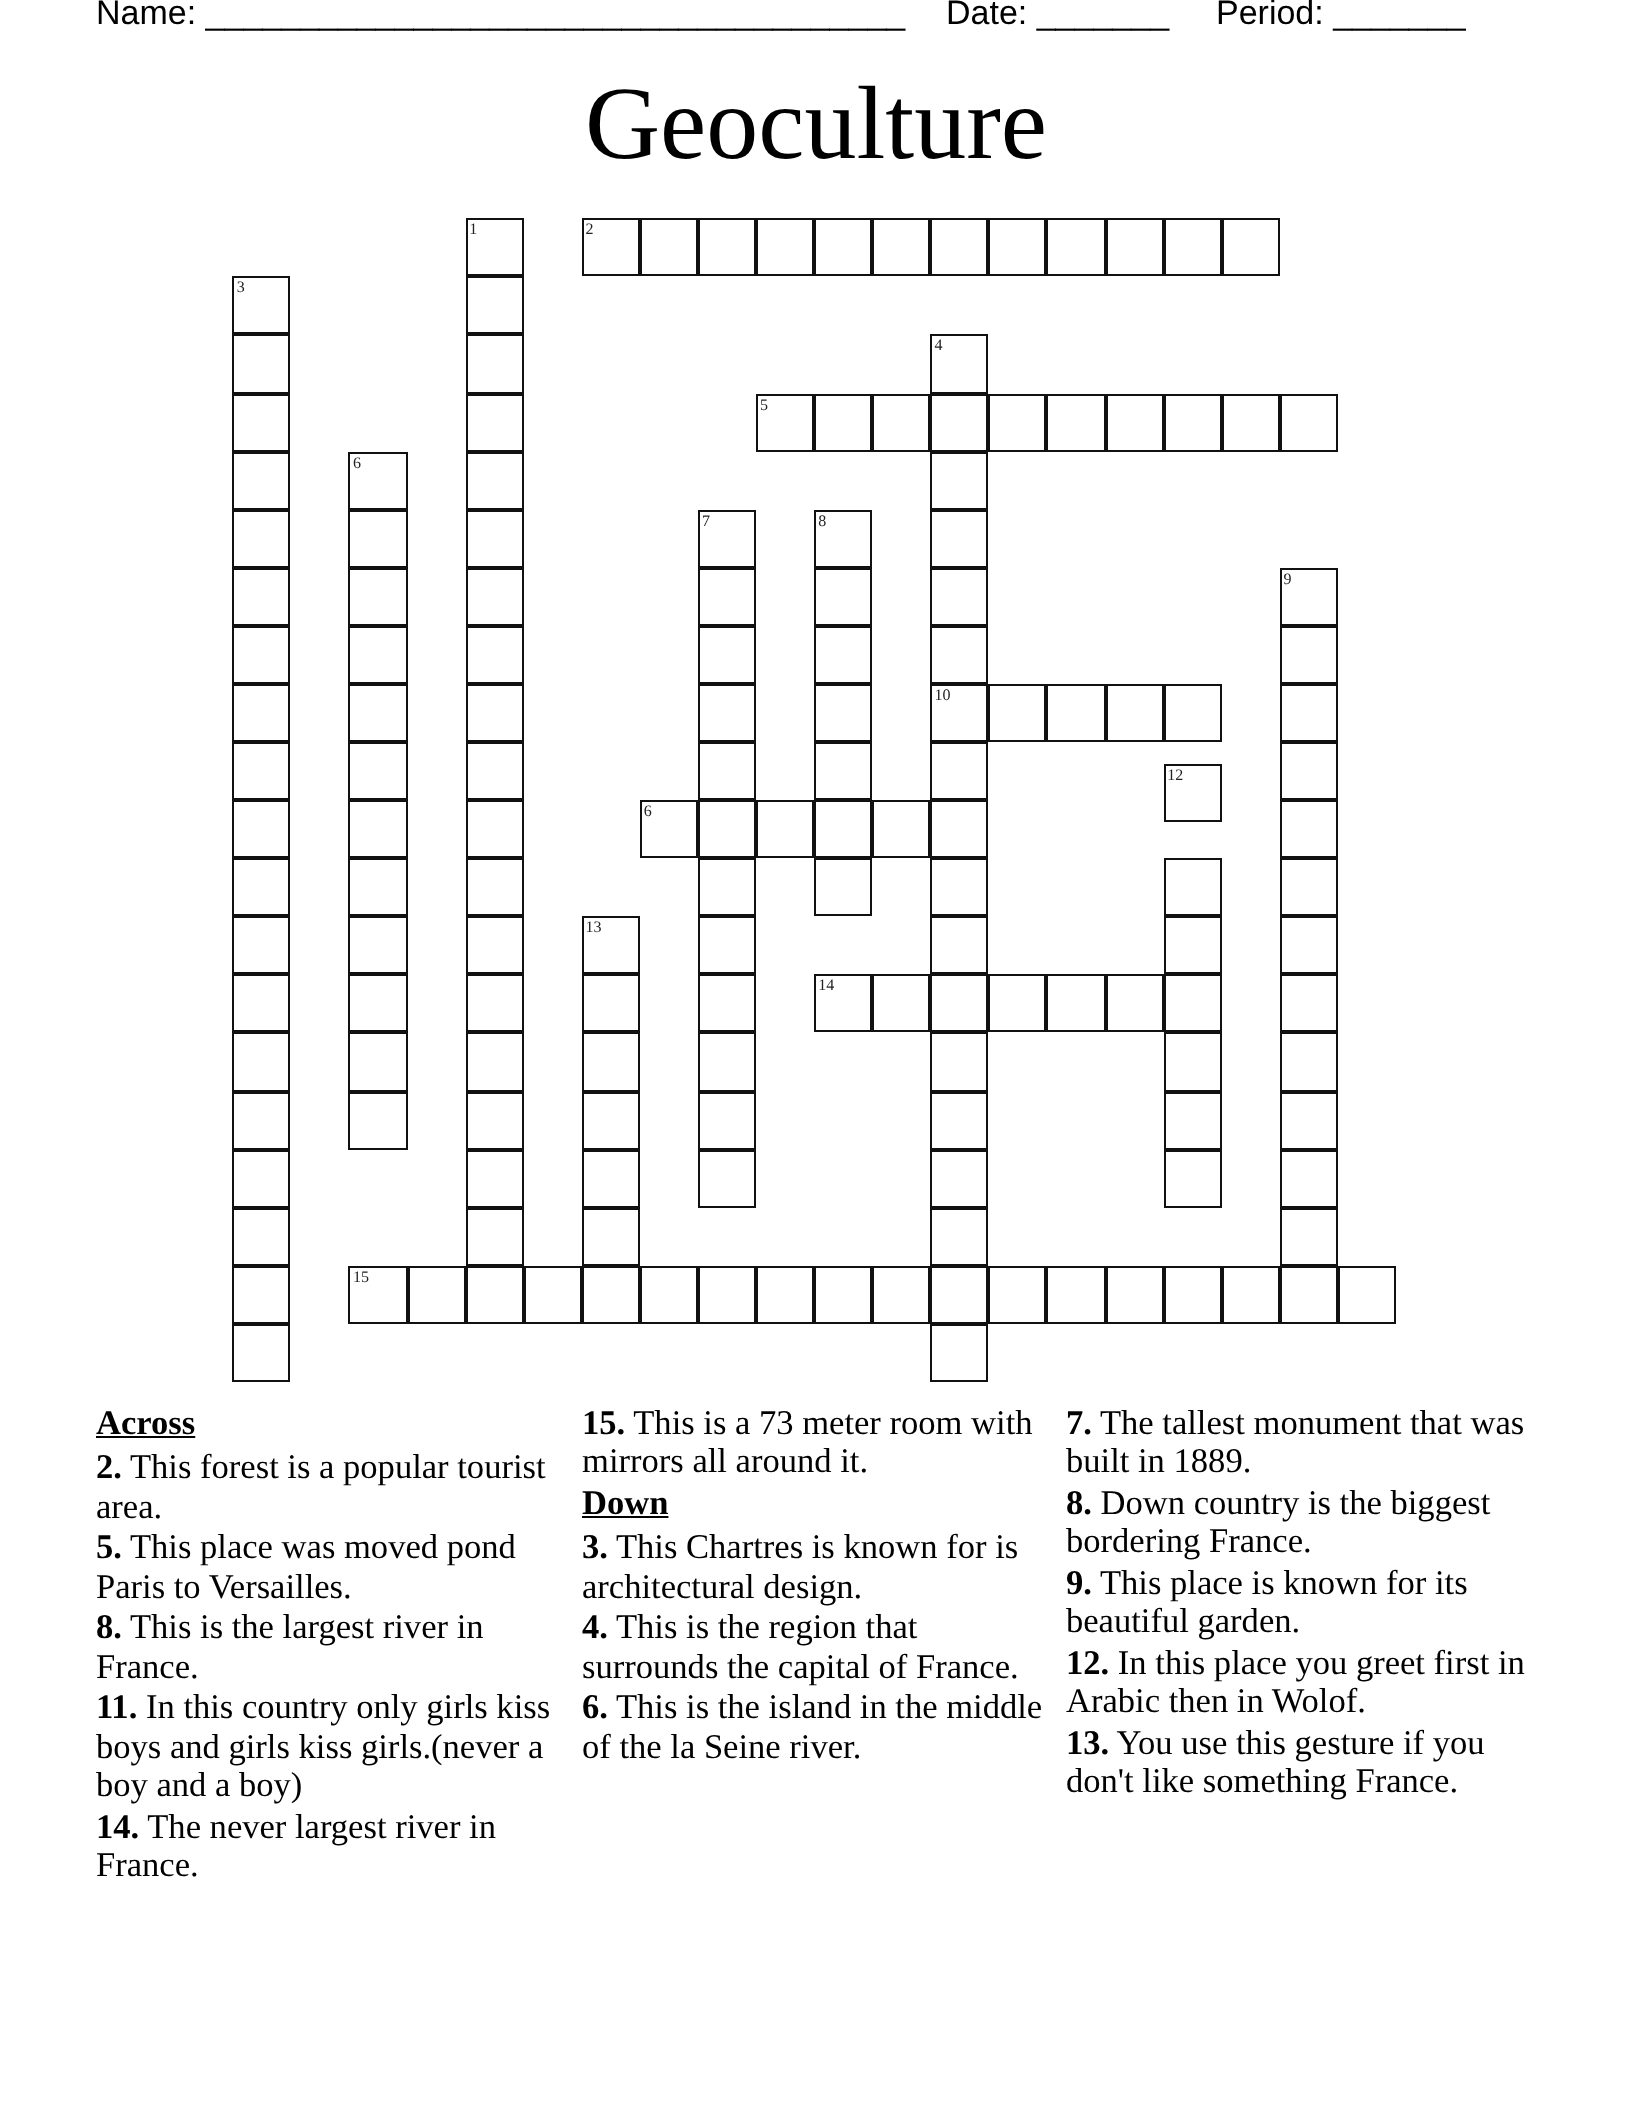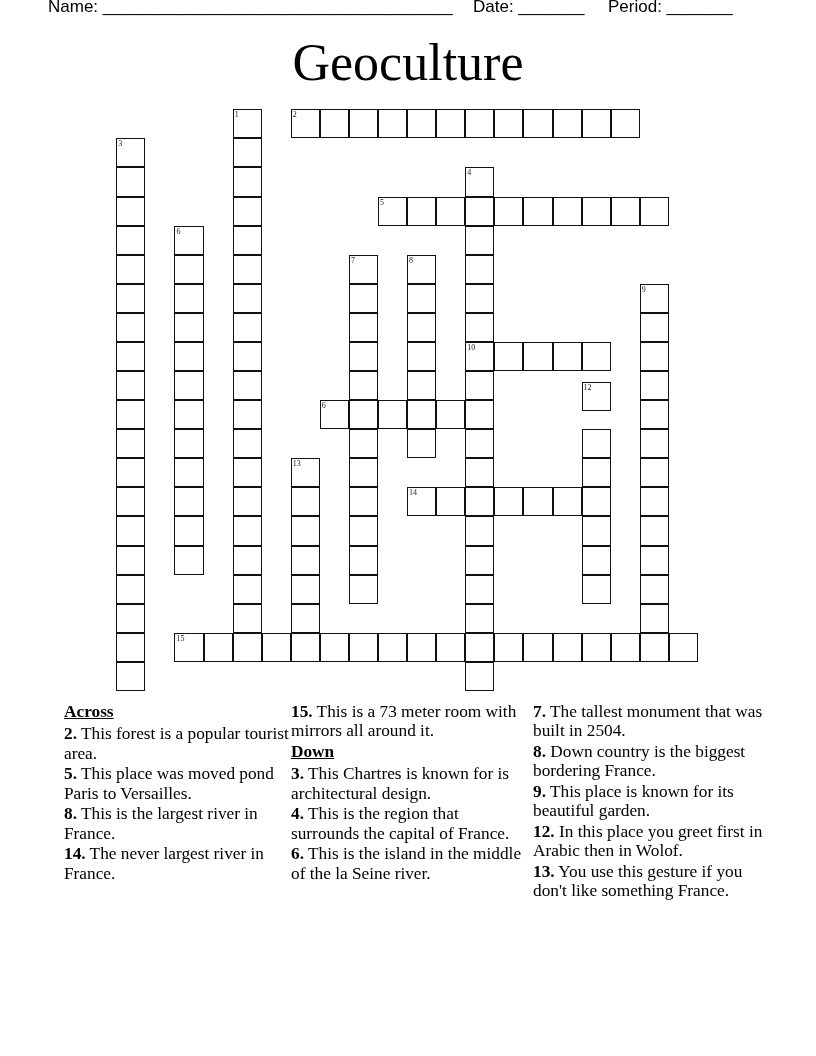--- a/index.html
+++ b/index.html
@@ -20,21 +20,21 @@
       border: 1.4px solid #111; background: #fff; margin-left: -0.7px; margin-top: -0.7px;
     }
     .cell .num {
       position: absolute; left: 1px; top: 0px;
       font-family: "Liberation Serif", serif; font-size: 8px; line-height: 9px; color: #222;
     }
     .clues {
       position: absolute; top: 702px;
       font-family: "Liberation Serif", serif; font-size: 17.3px; line-height: 19.4px;
     }
-    .col1 { left: 64px; width: 235px; }
+    .col1 { left: 48px; width: 235px; }
     .col2 { left: 291px; width: 235px; }
     .col3 { left: 533px; width: 240px; }
     .clue { margin-bottom: 1.2px; }
     .clue b { font-weight: bold; }
     .section-head { font-weight: bold; text-decoration: underline; margin-bottom: 3px; }
   </style>
 </head>
 <body>
 
 <div class="header-line">
@@ -237,30 +237,31 @@
     <div class="cell" style="left: 174.48px; top: 436.2px;"></div>
     <div class="cell" style="left: 174.48px; top: 465.28px;"></div>
     <div class="cell" style="left: 174.48px; top: 494.36px;"></div>
   </div>
 
 <div class="clues col1">
   <div class="section-head">Across</div>
   <div class="clue"><b>2.</b><span> This forest is a popular tourist area.</span></div>
   <div class="clue"><b>5.</b><span> This place was moved pond Paris to Versailles.</span></div>
   <div class="clue"><b>8.</b><span> This is the largest river in France.</span></div>
+  <div class="clue"><b>11.</b><span> In this country only girls kiss boys and girls kiss girls.(never a boy and a boy)</span></div>
   <div class="clue"><b>14.</b><span> The never largest river in France.</span></div>
 </div>
 
 <div class="clues col2">
   <div class="clue"><b>15.</b><span> This is a 73 meter room with mirrors all around it.</span></div>
   <div class="section-head">Down</div>
   <div class="clue"><b>3.</b><span> This Chartres is known for is architectural design.</span></div>
   <div class="clue"><b>4.</b><span> This is the region that surrounds the capital of France.</span></div>
   <div class="clue"><b>6.</b><span> This is the island in the middle of the la Seine river.</span></div>
 </div>
 
 <div class="clues col3">
-  <div class="clue"><b>7.</b><span> The tallest monument that was built in 2504.</span></div>
+  <div class="clue"><b>7.</b><span> The tallest monument that was built in 1889.</span></div>
   <div class="clue"><b>8.</b><span> Down country is the biggest bordering France.</span></div>
   <div class="clue"><b>9.</b><span> This place is known for its beautiful garden.</span></div>
   <div class="clue"><b>12.</b><span> In this place you greet first in Arabic then in Wolof.</span></div>
   <div class="clue"><b>13.</b><span> You use this gesture if you don't like something France.</span></div>
 </div>
 
 </body></html>

